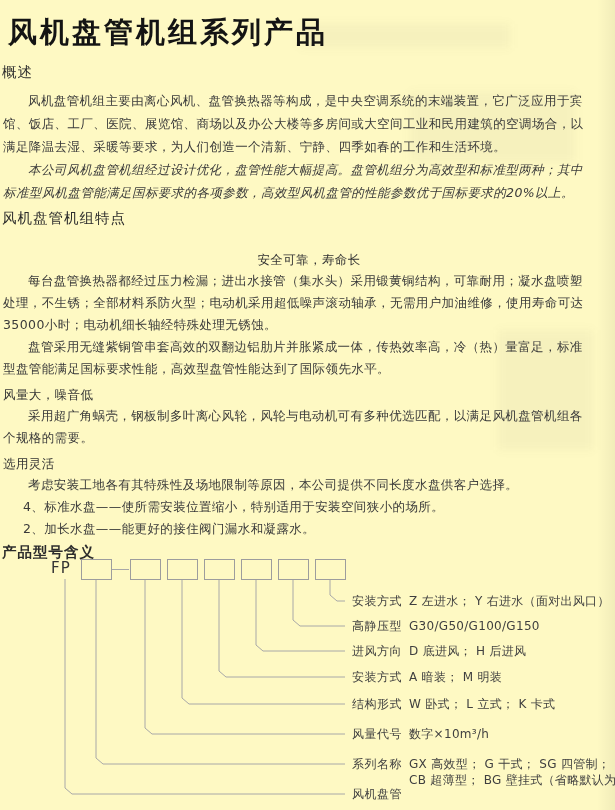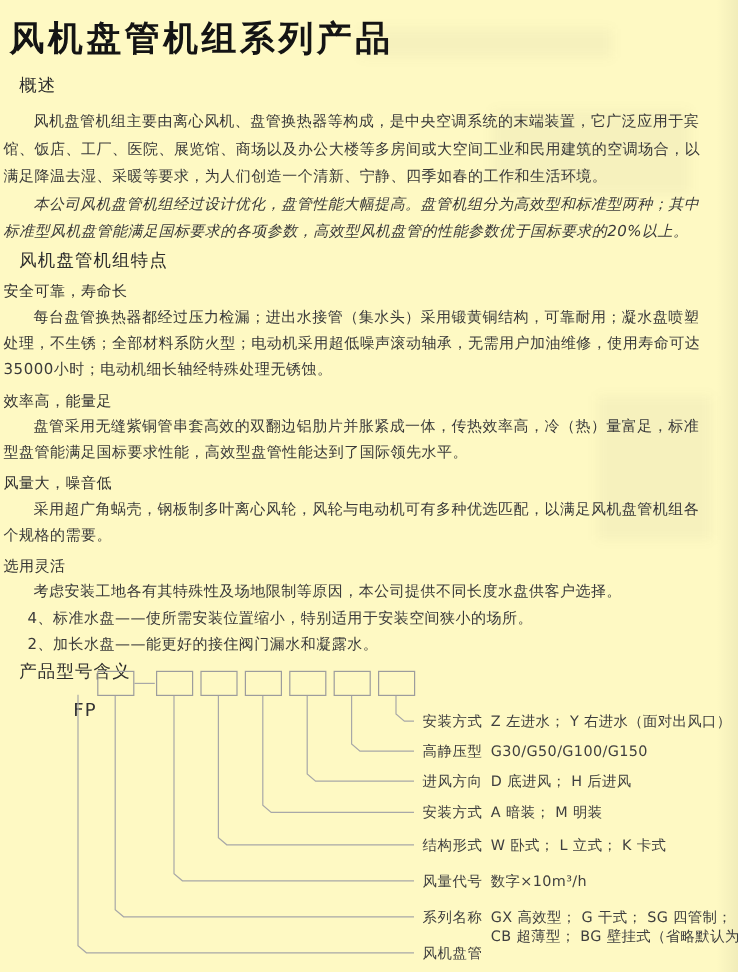--- a/index.html
+++ b/index.html
@@ -20,47 +20,47 @@
   .ghost.g3{left:498px;top:330px;width:95px;height:120px;}
   .edge-shade{position:absolute;right:0;top:0;width:18px;height:100%;
     background:linear-gradient(to right,rgba(0,0,0,0),rgba(0,0,0,0.05));pointer-events:none;}
 
   .title{
     margin:15px 0 0 8px;
     font-size:29px;line-height:34px;
     font-weight:bold;color:#141414;letter-spacing:3px;
   }
   .sec-head{
-    margin:13px 0 0 16px;
+    margin:13px 0 0 2px;
     font-size:14.5px;line-height:20px;font-weight:500;color:#2c2c2c;letter-spacing:1px;
   }
   .sec-head.features{margin-top:4px;}
-  .sec-head.model{margin-top:2px;}
+  .sec-head.model{margin-top:2px;font-weight:bold;}
   .para{
     margin:7px 28px 0 3px;
     font-size:12.5px;line-height:23px;letter-spacing:0.4px;
     text-indent:2em;color:#3a3a3a;
   }
   .para.cont{margin-top:0;font-style:italic;}
   .feat-title{
     margin:5px 0 0 3px;
     font-size:12.5px;line-height:20px;letter-spacing:0.4px;color:#333;
   }
-  .feat-title.first{margin-top:5px;}
+  .feat-title.first{margin-top:22px;text-align:center;}
   .feat-body{
     margin:0 28px 0 3px;
     font-size:12.5px;line-height:22px;letter-spacing:0.4px;
     text-indent:2em;color:#3a3a3a;
   }
   .feat-list{margin:0 28px 0 23px;font-size:12.5px;line-height:22px;letter-spacing:0.4px;color:#3a3a3a;}
   .feat-list .item{text-indent:0;}
 
   
   .diagram{position:absolute;left:0;top:545px;width:615px;height:265px;}
-  .fp-prefix{position:absolute;left:61px;top:13px;font-size:15px;line-height:21px;color:#333;letter-spacing:1px;margin-top:24px;}
+  .fp-prefix{position:absolute;left:51px;top:13px;font-size:15px;line-height:21px;color:#333;letter-spacing:1px;}
   .code-box{position:absolute;top:14px;width:31px;height:21px;border:1px solid #9d9d9d;box-sizing:border-box;background:transparent;}
   .b1{left:81px;} .b2{left:130px;} .b3{left:167px;} .b4{left:204px;}
   .b5{left:241px;} .b6{left:278px;} .b7{left:315px;}
   .connectors{position:absolute;left:0;top:0;}
   .callout{position:absolute;left:352px;display:flex;font-size:12px;line-height:16px;color:#3f3f3f;}
   .callout .name{flex:0 0 48px;letter-spacing:0.5px;white-space:nowrap;}
   .callout .val{margin-left:7px;white-space:nowrap;letter-spacing:0.3px;}
   .r0{top:48px;} .r1{top:73px;align-items:flex-end;} .r2{top:98px;} .r3{top:124px;}
   .r4{top:151px;} .r5{top:181px;} .r6{top:211px;} .r7{top:241px;}
 </style>
@@ -77,21 +77,20 @@
 
   <h2 class="sec-head">概述</h2>
   <p class="para">风机盘管机组主要由离心风机、盘管换热器等构成，是中央空调系统的末端装置，它广泛应用于宾馆、饭店、工厂、医院、展览馆、商场以及办公大楼等多房间或大空间工业和民用建筑的空调场合，以满足降温去湿、采暖等要求，为人们创造一个清新、宁静、四季如春的工作和生活环境。</p>
   <p class="para cont">本公司风机盘管机组经过设计优化，盘管性能大幅提高。盘管机组分为高效型和标准型两种；其中标准型风机盘管能满足国标要求的各项参数，高效型风机盘管的性能参数优于国标要求的20%以上。</p>
 
   <h2 class="sec-head features">风机盘管机组特点</h2>
 
   <div class="feat-title first">安全可靠，寿命长</div>
   <p class="feat-body">每台盘管换热器都经过压力检漏；进出水接管（集水头）采用锻黄铜结构，可靠耐用；凝水盘喷塑处理，不生锈；全部材料系防火型；电动机采用超低噪声滚动轴承，无需用户加油维修，使用寿命可达35000小时；电动机细长轴经特殊处理无锈蚀。</p>
 
-  <div class="feat-title">效率高，能量足</div>
   <p class="feat-body">盘管采用无缝紫铜管串套高效的双翻边铝肋片并胀紧成一体，传热效率高，冷（热）量富足，标准型盘管能满足国标要求性能，高效型盘管性能达到了国际领先水平。</p>
 
   <div class="feat-title">风量大，噪音低</div>
   <p class="feat-body">采用超广角蜗壳，钢板制多叶离心风轮，风轮与电动机可有多种优选匹配，以满足风机盘管机组各个规格的需要。</p>
 
   <div class="feat-title">选用灵活</div>
   <p class="feat-body">考虑安装工地各有其特殊性及场地限制等原因，本公司提供不同长度水盘供客户选择。</p>
   <div class="feat-list">
     <div class="item">4、标准水盘——使所需安装位置缩小，特别适用于安装空间狭小的场所。</div>
     <div class="item">2、加长水盘——能更好的接住阀门漏水和凝露水。</div>

